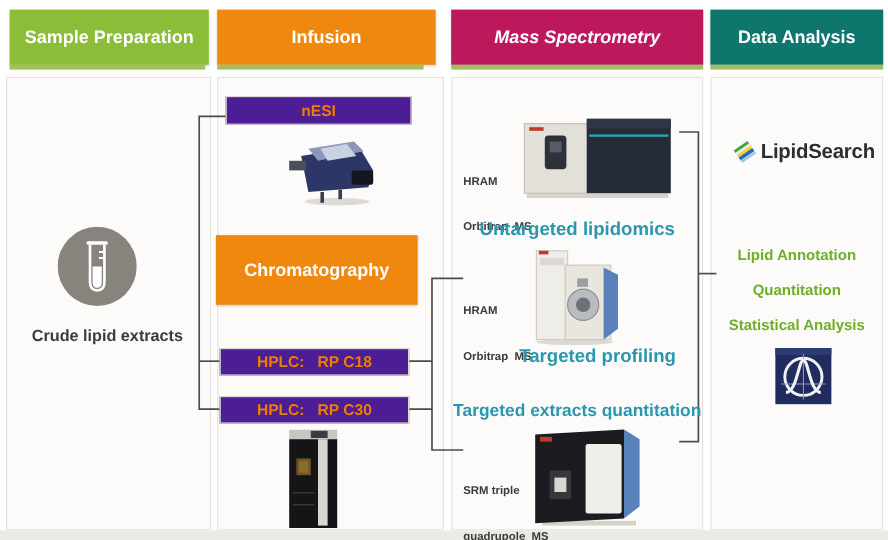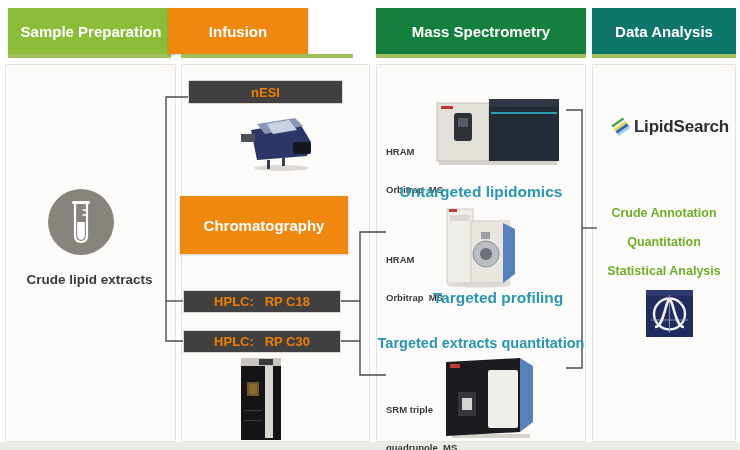--- a/index.html
+++ b/index.html
@@ -16,24 +16,24 @@
   .bottom-strip{position:absolute;left:0;top:442px;width:740px;height:8px;background:#ECEAE6;}
   .hdr{
     position:absolute;top:8px;height:46px;
     color:#ffffff;font-weight:bold;font-size:15px;
     display:flex;align-items:center;justify-content:center;
     box-shadow:0 1px 2px rgba(0,0,0,0.18);
   }
   .hdr-underline{position:absolute;top:54px;height:4px;background:#9FC05A;}
   .hdr-green{background:#8CBD38;}
   .hdr-orange{background:#F0870F;}
-  .hdr-teal{background:#15803d;}
+  .hdr-teal{background:#be185d;font-style:italic;}
   .hdr-olive{background:#0f766e;}
   .outline-box{
-    position:absolute;background:#404040;border:1px solid #DCD8D2;
+    position:absolute;background:#4c1d95;border:1px solid #DCD8D2;
     color:#EE7E00;font-weight:bold;font-size:13px;
     display:flex;align-items:center;justify-content:center;
     white-space:pre;box-sizing:border-box;
   }
   .solid-box{
     position:absolute;background:#F0870F;color:#fff;font-weight:bold;font-size:15px;
     display:flex;align-items:center;justify-content:center;
     box-shadow:0 1px 2px rgba(0,0,0,0.18);
   }
   .teal-text{
@@ -66,21 +66,21 @@
   <div class="panel" style="left:181px;width:189px;"></div>
   <div class="panel" style="left:376px;width:210px;"></div>
   <div class="panel" style="left:592px;width:144px;"></div>
   <div class="bottom-strip"></div>
 
   <div class="hdr hdr-green" style="left:8px;width:166px;">
     <span>Sample Preparation</span>
   </div>
   <div class="hdr-underline" style="left:8px;width:163px;"></div>
 
-  <div class="hdr hdr-orange" style="left:168px;width:140px;">
+  <div class="hdr hdr-orange" style="left:181px;width:182px;">
     <span>Infusion</span>
   </div>
   <div class="hdr-underline" style="left:181px;width:172px;"></div>
 
   <div class="hdr hdr-teal" style="left:376px;width:210px;">
     <span>Mass Spectrometry</span>
   </div>
   <div class="hdr-underline" style="left:376px;width:210px;"></div>
 
   <div class="hdr hdr-olive" style="left:592px;width:144px;">
@@ -220,21 +220,21 @@
           <rect x="3" y="5.8" width="14" height="2.0" fill="#EDEAE0"></rect>
           <rect x="3" y="7.8" width="14" height="2.6" fill="#EFD23C"></rect>
           <rect x="3" y="10.4" width="14" height="3.0" fill="#2C6BB3"></rect>
           <rect x="3" y="13.4" width="14" height="2.6" fill="#9FCBE8"></rect>
         </g>
       </svg>
     </span>
     <span class="ls-text">LipidSearch</span>
   </div>
 
-  <div class="green-item" style="top:206px;">Crude Annotation</div>
+  <div class="green-item" style="top:206px;">Lipid Annotation</div>
   <div class="green-item" style="top:235px;">Quantitation</div>
   <div class="green-item" style="top:264px;text-align:center;">Statistical Analysis</div>
 
   <div class="abs" style="left:646px;top:290px;">
     <svg width="47" height="47" viewBox="0 0 47 47">
       <rect x="0" y="0" width="47" height="47" fill="#202C5E"></rect>
       <rect x="0" y="0" width="47" height="6" fill="#2E3A70"></rect>
       <circle cx="23.5" cy="24" r="15.5" stroke="#F2F2F4" stroke-width="2.4" fill="none"></circle>
       <line x1="23.5" y1="5" x2="23.5" y2="43" stroke="#8F97C0" stroke-width="0.9"></line>
       <line x1="5" y1="30" x2="42" y2="30" stroke="#8F97C0" stroke-width="0.9"></line>

